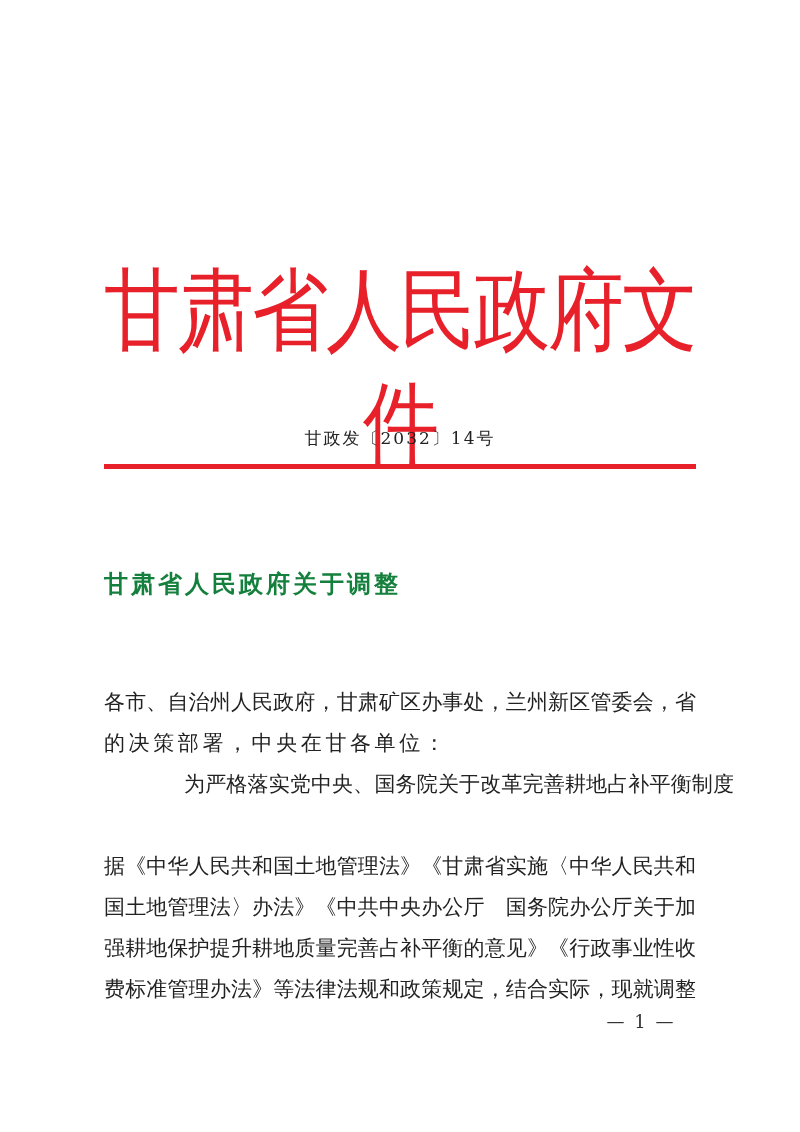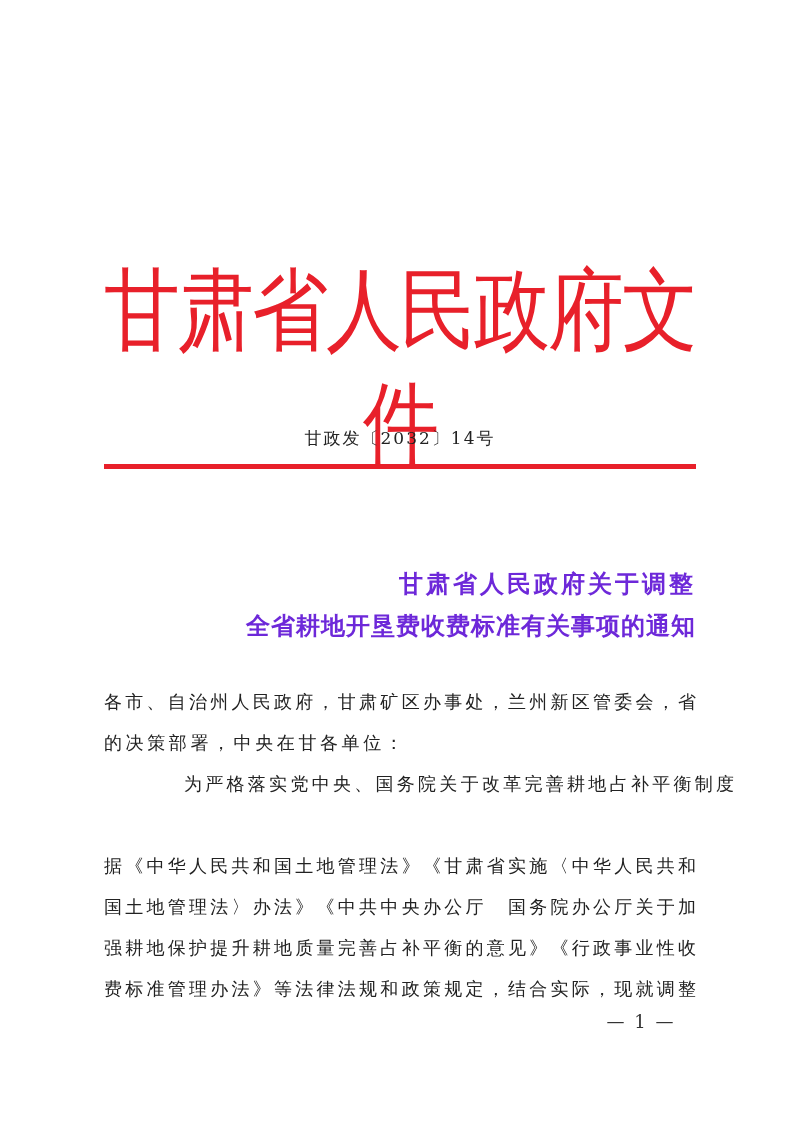--- a/index.html
+++ b/index.html
@@ -12,46 +12,45 @@
       letter-spacing: -2px; transform: scaleY(1.18); transform-origin: center;
     }
     .doc-number {
       position: absolute; left: 104px; top: 426px; width: 592px; text-align: center;
       font-size: 17px; color: #222; letter-spacing: 2px; line-height: 24px;
     }
     .red-rule {
       position: absolute; left: 104px; top: 464px; width: 592px; height: 5px; background: #e8202a;
     }
     .title-line {
-      position: absolute; left: 104px; width: 592px; text-align: right;
-      font-size: 24px; font-weight: bold; color: #6d28d9; line-height: 32px; letter-spacing: 1px;
+      position: absolute; left: 104px; width: 592px; text-align: left;
+      font-size: 24px; font-weight: bold; color: #15803d; line-height: 32px; letter-spacing: 1px;
     }
     .t1 { top: 568px; letter-spacing: 3px; }
     .body-line {
-      position: absolute; left: 104px; width: 592px; font-size: 18px; color: #222;
+      position: absolute; left: 104px; width: 592px; font-size: 21px; color: #222;
       line-height: 28px; height: 28px; white-space: nowrap; text-align: justify;
       text-align-last: justify; letter-spacing: 0;
     }
     .body-line.short { text-align-last: left; letter-spacing: 3.6px; }
     .body-line.indent { left: 146px; width: 550px; }
     .page-num {
       position: absolute; left: 596px; top: 1008px; width: 90px; text-align: center;
       font-size: 18px; color: #333; line-height: 28px; letter-spacing: 2px;
     }
   </style>
 </head>
 <body>
 
 <div class="page">
   <div class="masthead">甘肃省人民政府文件</div>
   <div class="doc-number">甘政发〔2032〕14号</div>
   <div class="red-rule"></div>
 
   <div class="title-line t1">甘肃省人民政府关于调整</div>
-  <div class="title-line" style="top:610px;">全省耕地开垦费收费标准有关事项的通知</div>
 
   <div class="body-line" style="top:688px;">各市、自治州人民政府，甘肃矿区办事处，兰州新区管委会，省</div>
   <div class="body-line short" style="top:729px;">的决策部署，中央在甘各单位：</div>
   <div class="body-line indent" style="top:770px;margin-left:38px;">为严格落实党中央、国务院关于改革完善耕地占补平衡制度</div>
   <div class="body-line" style="top:893px;">国土地管理法〉办法》《中共中央办公厅　国务院办公厅关于加</div>
   <div class="body-line" style="top:852px;">据《中华人民共和国土地管理法》《甘肃省实施〈中华人民共和</div>
   <div class="body-line" style="top:975px;">费标准管理办法》等法律法规和政策规定，结合实际，现就调整</div>
   <div class="body-line" style="top:934px;">强耕地保护提升耕地质量完善占补平衡的意见》《行政事业性收</div>
 
   <div class="page-num">— 1 —</div>

